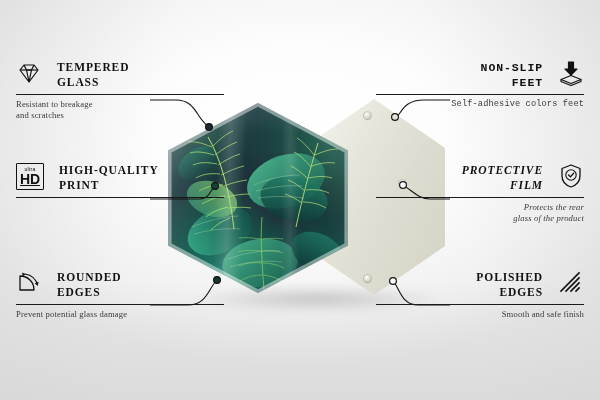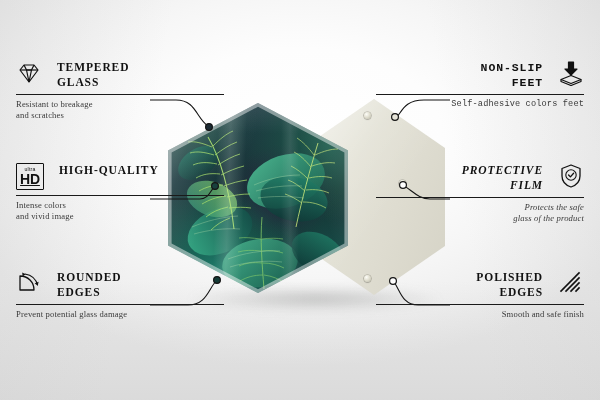--- a/index.html
+++ b/index.html
@@ -286,27 +286,24 @@
   </div>
 
   <div class="callout left" style="top:163px;">
     <div class="chead">
       <div class="cicon hdbox">
         <span class="u">ultra</span>
         <span class="h">HD</span>
       </div>
       <div>
         <div class="ctitle">HIGH-QUALITY</div>
-      </div>
-    </div>
-    <div class="crule"></div>
-    <div class="cdesc">
-      <div>Intense colors</div>
-      <div>and vivid image</div>
-    </div>
+        <div class="ctitle">PRINT</div>
+      </div>
+    </div>
+    <div class="crule"></div>
   </div>
 
   <div class="callout left" style="top:270px;">
     <div class="chead">
       <svg class="cicon" viewBox="0 0 26 26">
         <g fill="none" stroke="#111" stroke-width="1.3" stroke-linejoin="round" stroke-linecap="round">
           <path d="M4 6 L4 20 L18 20 C18 12,12 6,4 6 Z"></path>
           <path d="M9 4 C15 5,20 9,21.5 15" stroke-width="1.1"></path>
           <path d="M21.8 15.6 L22.6 11.8 L18.6 13.4 Z" fill="#111" stroke="none"></path>
           <path d="M9.6 4.2 L6.2 2.4 L6.6 6.6 Z" fill="#111" stroke="none"></path>
@@ -352,21 +349,21 @@
           <path d="M10.6 12 L12.4 13.9 L15.6 10.2" stroke-width="1.3" stroke-linecap="round"></path>
         </g>
       </svg>
       <div>
         <div class="ctitle">PROTECTIVE</div>
         <div class="ctitle">FILM</div>
       </div>
     </div>
     <div class="crule"></div>
     <div class="cdesc">
-      <div>Protects the safe</div>
+      <div>Protects the rear</div>
       <div>glass of the product</div>
     </div>
   </div>
 
   <div class="callout right" style="top:270px;">
     <div class="chead">
       <svg class="cicon" viewBox="0 0 26 26">
         <g stroke="#111" stroke-width="1.6" stroke-linecap="square">
           <path d="M3 21 L21 3"></path>
           <path d="M8 21 L21 8"></path>

